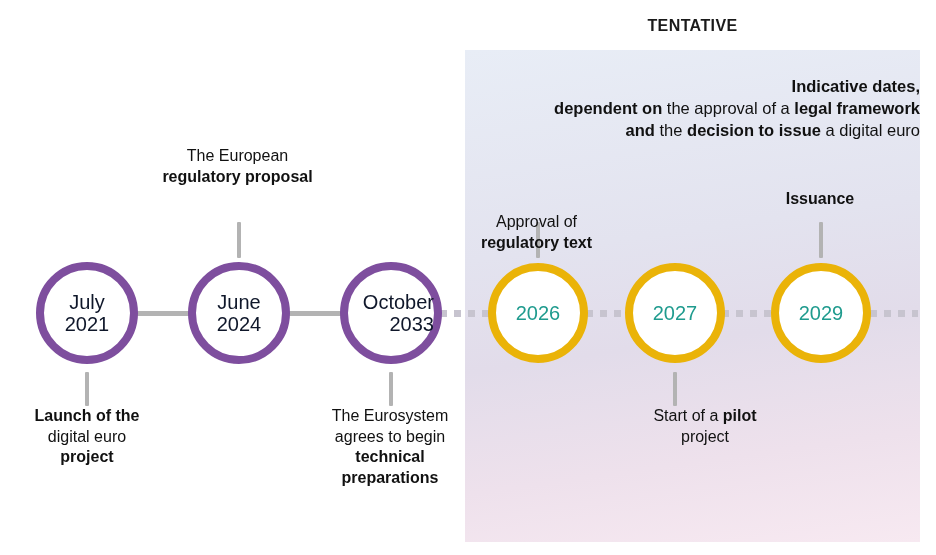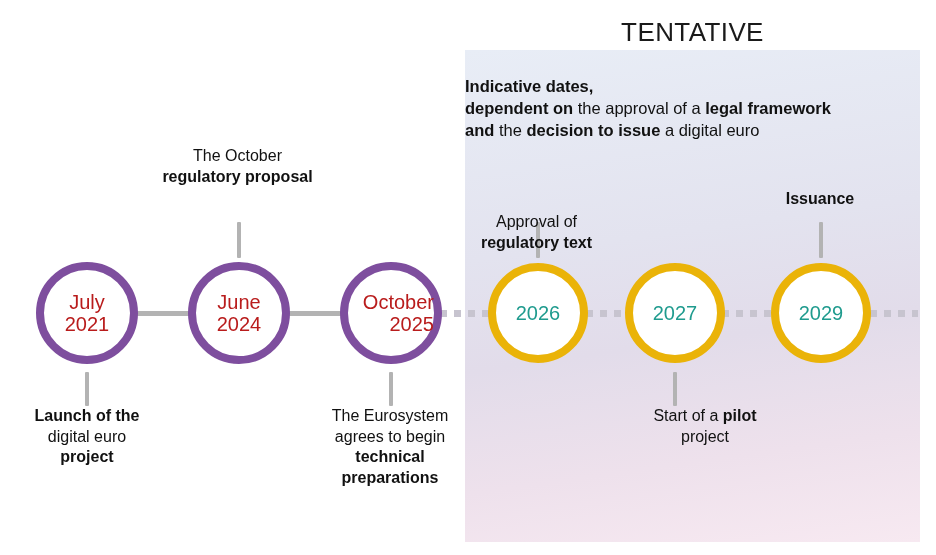--- a/index.html
+++ b/index.html
@@ -33,32 +33,32 @@
     height: 492px;
     background: linear-gradient(172deg, #e8edf6 0%, #e3e3ef 38%, #e2dcea 58%, #eee1ec 80%, #f7e9f1 100%);
   }
 
   .tentative-title {
     position: absolute;
     left: 465px;
     top: 17px;
     width: 455px;
     text-align: center;
-    font-size: 26px;
-    font-weight: normal;
+    font-size: 16px;
+    font-weight: bold;
     letter-spacing: 0.4px;
     color: #1a1a1a;
   }
 
   .tentative-note {
     position: absolute;
     left: 465px;
     top: 75px;
     width: 455px;
-    text-align: left;
+    text-align: right;
     font-size: 16.5px;
     line-height: 22px;
     color: #111111;
   }
   .tentative-note b { font-weight: bold; }
 
   
   .line-solid {
     position: absolute;
     height: 5px;
@@ -89,21 +89,21 @@
   }
   .node .node-line {
     display: block;
     white-space: nowrap;
   }
 
   .node.purple {
     width: 102px;
     height: 102px;
     border: 8px solid #7e4e9e;
-    color: #b91c1c;
+    color: #0f172a;
     font-size: 20px;
   }
   .node.teal {
     width: 100px;
     height: 100px;
     border: 8px solid #eab308;
     color: #1f9b8e;
     font-size: 20px;
   }
 
@@ -159,21 +159,21 @@
     <span class="node-line">2021</span>
   </div>
 
   <div class="node purple" style="left:188px; top:262px;text-align:center;">
     <span class="node-line">June</span>
     <span class="node-line">2024</span>
   </div>
 
   <div class="node purple" style="left:340px; top:262px;align-items:flex-end;">
     <span class="node-line">October</span>
-    <span class="node-line">2025</span>
+    <span class="node-line">2033</span>
   </div>
 
   <div class="node teal" style="left:488px; top:263px;">
     <span class="node-line">2026</span>
   </div>
 
   <div class="node teal" style="left:625px; top:263px;">
     <span class="node-line">2027</span>
   </div>
 
@@ -181,21 +181,21 @@
     <span class="node-line">2029</span>
   </div>
 
   <div class="callout" style="left:0px; top:406px; width:174px;">
       <div><b>Launch of the</b></div>
       <div><span>digital euro</span></div>
       <div><b>project</b></div>
     </div>
 
   <div class="callout" style="left:149px; top:146px; width:177px;">
-      <div><span>The October</span></div>
+      <div><span>The European</span></div>
       <div><b>regulatory proposal</b></div>
     </div>
 
   <div class="callout" style="left:303px; top:406px; width:174px;">
       <div><span>The Eurosystem</span></div>
       <div><span>agrees to begin</span></div>
       <div><b>technical</b></div>
       <div><b>preparations</b></div>
     </div>
 

